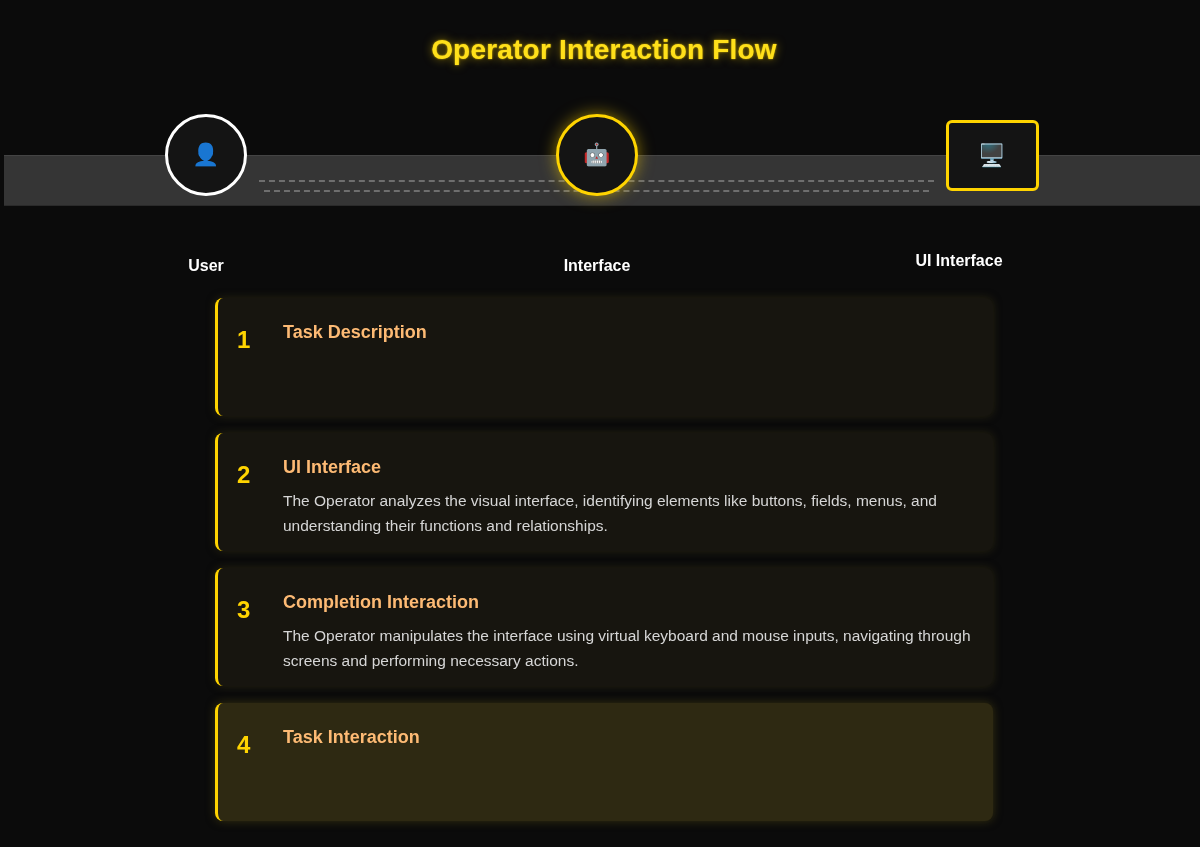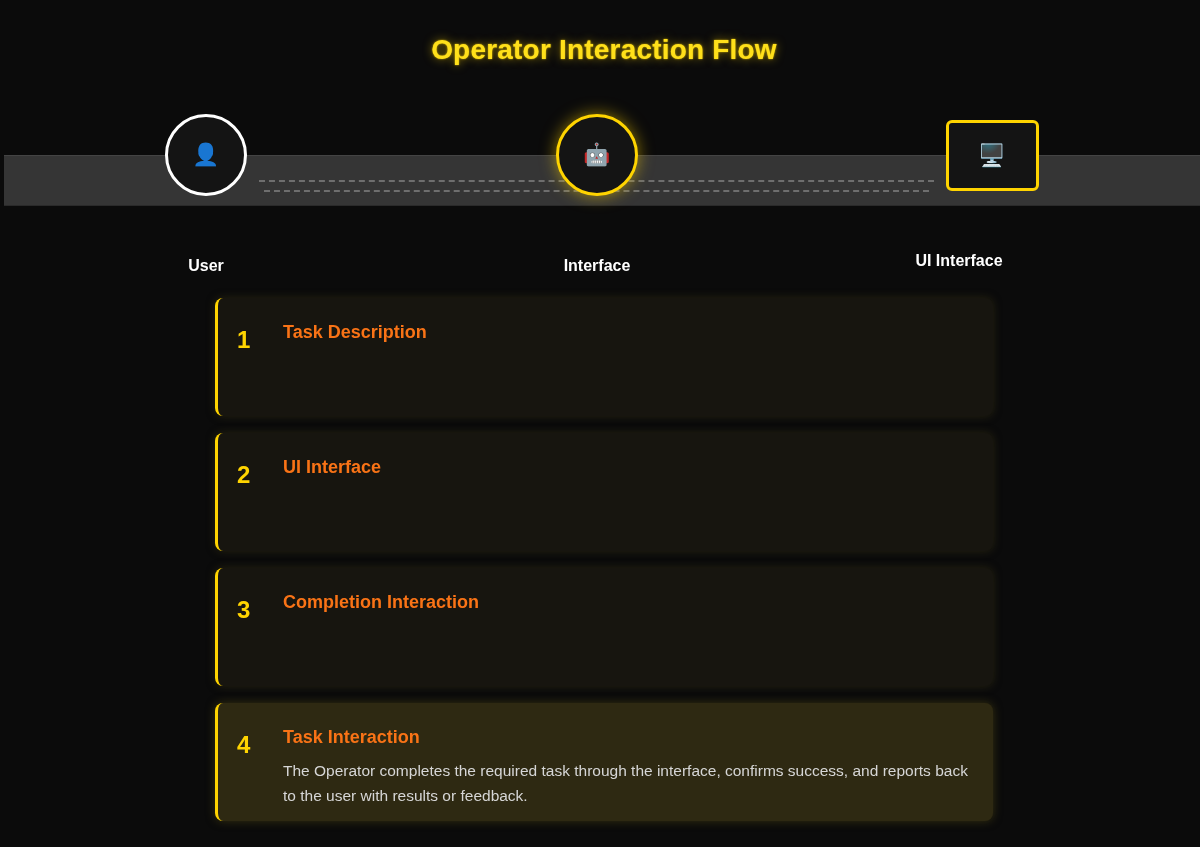--- a/index.html
+++ b/index.html
@@ -76,21 +76,21 @@
   .step.active {
     background: #2e2912;
     box-shadow: 0 0 10px rgba(90, 80, 20, 0.55);
   }
   .step-num {
     position: absolute; left: 17px; top: 26px;
     font-size: 24px; font-weight: bold; color: #ffd400;
   }
   .step-title {
     position: absolute; left: 63px; top: 22px;
-    font-size: 18px; font-weight: bold; color: #f97316;
+    font-size: 18px; font-weight: bold; color: #fdba74;
   }
   .step-desc {
     position: absolute; left: 63px; top: 53px; width: 705px;
     font-size: 15.5px; line-height: 25px; color: #d6d6d6;
   }
 </style>
 </head>
 <body>
 
 <div class="page">
@@ -116,24 +116,25 @@
   <div class="node-label ui">UI Interface</div>
 
   <div class="steps">
     <div class="step">
       <div class="step-num">1</div>
       <div class="step-title">Task Description</div>
     </div>
     <div class="step">
       <div class="step-num">2</div>
       <div class="step-title">UI Interface</div>
+      <div class="step-desc">The Operator analyzes the visual interface, identifying elements like buttons, fields, menus, and understanding their functions and relationships.</div>
     </div>
     <div class="step">
       <div class="step-num">3</div>
       <div class="step-title">Completion Interaction</div>
+      <div class="step-desc">The Operator manipulates the interface using virtual keyboard and mouse inputs, navigating through screens and performing necessary actions.</div>
     </div>
     <div class="step active">
       <div class="step-num">4</div>
       <div class="step-title">Task Interaction</div>
-      <div class="step-desc">The Operator completes the required task through the interface, confirms success, and reports back to the user with results or feedback.</div>
     </div>
   </div>
 </div>
 
 </body></html>

